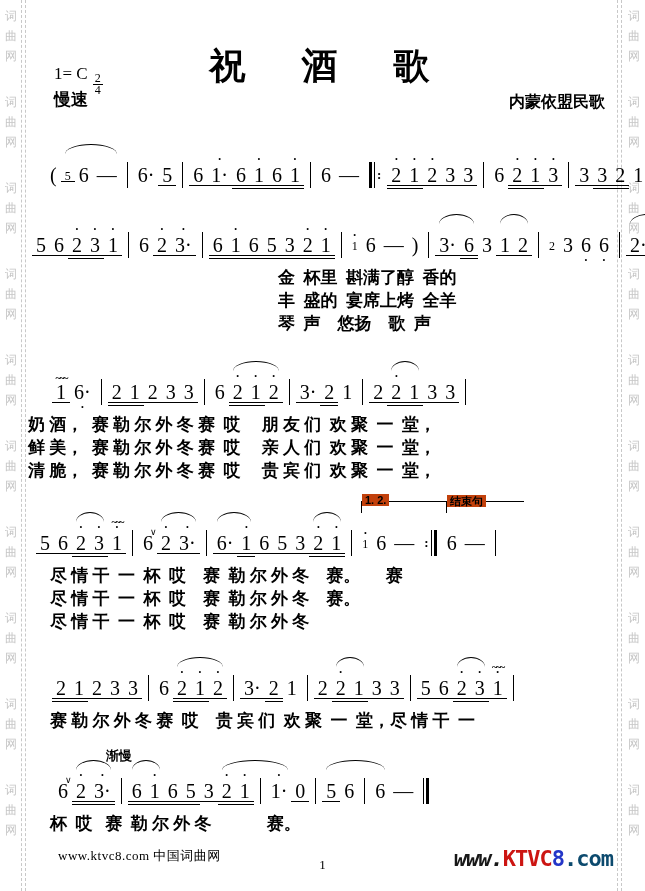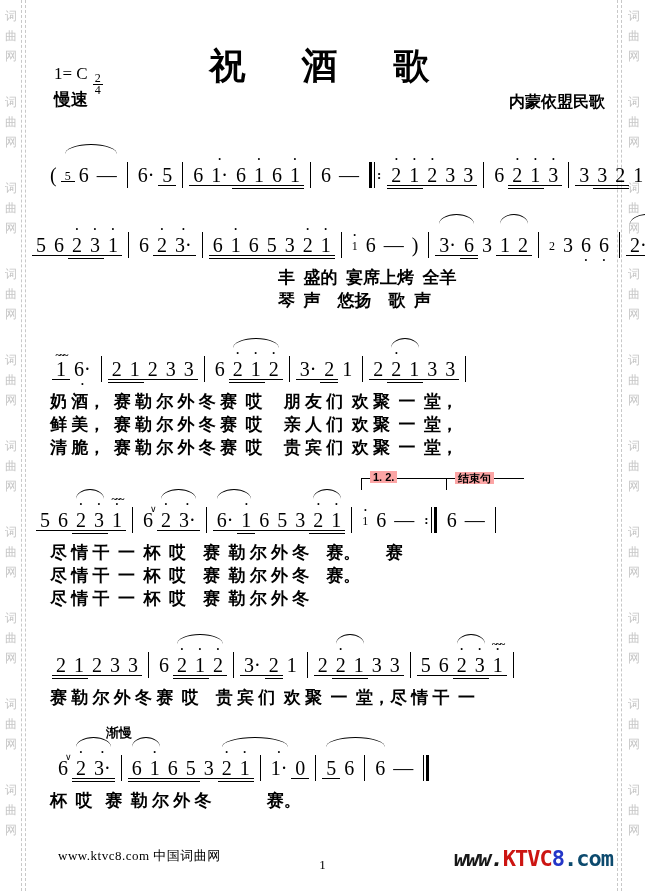--- a/index.html
+++ b/index.html
@@ -37,33 +37,33 @@
   .grace .nmain{font-size:12px;height:14px;line-height:14px}
   .breath{position:absolute;left:-10px;top:10px;font-size:9px;font-style:normal}
   .bart{display:inline-flex;align-items:center;height:26px;margin:0 5px 8px 5px}
   .vl{width:1px;height:26px;background:#000;margin:0 1px}
   .vl.th{width:3px}
   .rd{font-style:normal;font-size:13px;font-weight:bold;line-height:24px;margin:0 1px}
   .slur{position:absolute;top:12px;height:9px;border-top:1.4px solid #000;
         border-radius:50% 50% 0 0/100% 100% 0 0}
   .volta{position:absolute;top:1px;height:11px;border-top:1.5px solid #000;border-left:1.5px solid #000;
          font-family:"Liberation Sans",sans-serif;font-size:11px;font-weight:bold}
-  .volta span{position:relative;top:-8px;left:8px;background:#fca5a5;padding:0 3px}
+  .volta span{position:relative;top:-8px;left:0;background:#c2410c;padding:0 3px}
   .mlabel{position:absolute;top:-1px;font-size:13px;font-weight:bold;
           font-family:"Liberation Sans",sans-serif}
   .l1{margin-left:18px;margin-top:6px;margin-bottom:6px}
   .l2{margin-left:4px}
   .l3{margin-left:24px;margin-top:4px}
   .l4{margin-left:8px;margin-top:8px}
   .l5{margin-left:24px;margin-top:2px}
   .l6{margin-left:26px;margin-top:8px}
   
   .lyrics{white-space:pre;font-size:17px;font-weight:bold;line-height:23px}
   .b2{margin-left:250px;margin-bottom:14px}
-  .b3{margin-left:22px;margin-bottom:18px}
+  .b3{margin-bottom:18px}
   .b4{margin-left:22px;margin-bottom:12px}
   .b5{margin-left:22px;margin-bottom:16px}
   .b6{margin-left:22px}
   
   .footer-left{position:absolute;left:58px;bottom:26px;font-family:Liberation Serif, serif;
                font-size:13px;letter-spacing:0.5px}
   .pageno{position:absolute;left:0;right:0;bottom:18px;text-align:center;font-size:13px}
   .logo{position:absolute;right:32px;bottom:20px;font-family:"DejaVu Sans Mono",monospace;
         font-size:22px;font-weight:bold;letter-spacing:-1px}
 </style>
@@ -544,21 +544,21 @@
         </span>
         <span class="tok note">
           <span class="ntop"></span>
           <span class="nmain u1">2·</span>
           <span class="nbot"></span>
         </span>
         <div class="slur" style="left: 407px; width: 35px;"></div>
         <div class="slur" style="left: 468px; width: 28px;"></div>
         <div class="slur" style="left: 598px; width: 35px;"></div>
       </div>
-      <div class="lyrics b2"><div class="lrow">丰  盛的  宴席上烤  全羊</div><div class="lrow">琴  声    悠扬    歌  声</div></div>
+      <div class="lyrics b2"><div class="lrow">金  杯里  斟满了醇  香的</div><div class="lrow">丰  盛的  宴席上烤  全羊</div><div class="lrow">琴  声    悠扬    歌  声</div></div>
       <div class="mline l3">
         <span class="tok note">
           <span class="ntop">
             <i class="wavy">~~~</i>
           </span>
           <span class="nmain u1">1</span>
           <span class="nbot"></span>
         </span>
         <span class="tok note">
           <span class="ntop"></span>

